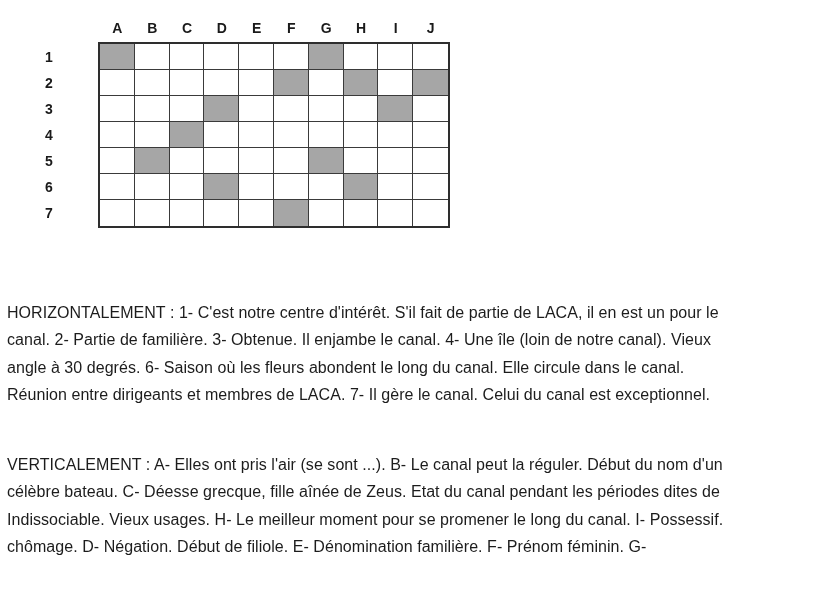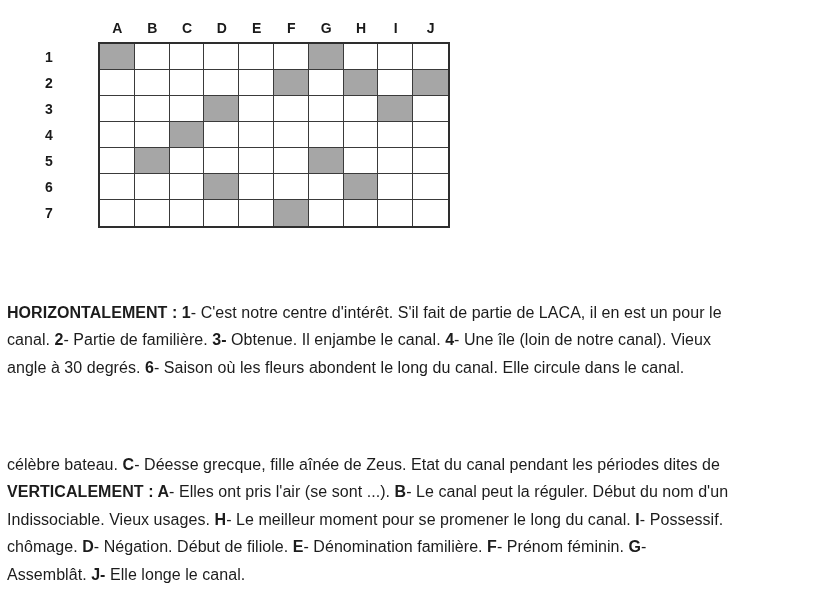--- a/index.html
+++ b/index.html
@@ -72,21 +72,21 @@
     position: absolute;
     left: 7px;
     width: 822px;
     font-size: 16px;
     line-height: 27.4px;
     color: #1c1c1c;
     letter-spacing: 0.05px;
   }
   #h-clues { top: 299px; }
   #v-clues { top: 451px; }
-  .clues .b { font-weight: bold; }
+  .clues .b { font-weight: normal; }
   .line { white-space: nowrap; }
 </style>
 </head>
 <body>
 
 <div id="page">
 
   <div class="col-headers">
       <span>A</span>
       <span>B</span>
@@ -180,23 +180,23 @@
       <div class="cell"></div>
       <div class="cell"></div>
       <div class="cell"></div>
       <div class="cell"></div>
     </div>
 
   <div class="clues" id="h-clues">
       <div class="line"><span class="b">HORIZONTALEMENT : </span><span class="b">1</span><span>- C'est notre centre d'intérêt. S'il fait de partie de LACA, il en est un pour le</span></div>
       <div class="line"><span>canal. </span><span class="b">2</span><span>- Partie de familière. </span><span class="b">3-</span><span> Obtenue. Il enjambe le canal. </span><span class="b">4</span><span>- Une île (loin de notre canal). Vieux</span></div>
       <div class="line"><span>angle à 30 degrés. </span><span class="b">6</span><span>- Saison où les fleurs abondent le long du canal. Elle circule dans le canal.</span></div>
+      <div class="line"><span>Réunion entre dirigeants et membres de LACA. </span><span class="b">7</span><span>- Il gère le canal. Celui du canal est exceptionnel.</span></div>
     </div>
 
   <div class="clues" id="v-clues">
+      <div class="line"><span class="b">VERTICALEMENT : </span><span class="b">A</span><span>- Elles ont pris l'air (se sont ...). </span><span class="b">B</span><span>- Le canal peut la réguler. Début du nom d'un</span></div>
       <div class="line"><span>célèbre bateau. </span><span class="b">C</span><span>- Déesse grecque, fille aînée de Zeus. Etat du canal pendant les périodes dites de</span></div>
-      <div class="line"><span class="b">VERTICALEMENT : </span><span class="b">A</span><span>- Elles ont pris l'air (se sont ...). </span><span class="b">B</span><span>- Le canal peut la réguler. Début du nom d'un</span></div>
       <div class="line"><span>Indissociable. Vieux usages. </span><span class="b">H</span><span>- Le meilleur moment pour se promener le long du canal. </span><span class="b">I</span><span>- Possessif.</span></div>
       <div class="line"><span>chômage. </span><span class="b">D</span><span>- Négation. Début de filiole. </span><span class="b">E</span><span>- Dénomination familière. </span><span class="b">F</span><span>- Prénom féminin. </span><span class="b">G</span><span>-</span></div>
-      <div class="line"><span>Assemblât. </span><span class="b">J-</span><span> Elle longe le canal.</span></div>
     </div>
 
 </div>
 
 </body></html>

